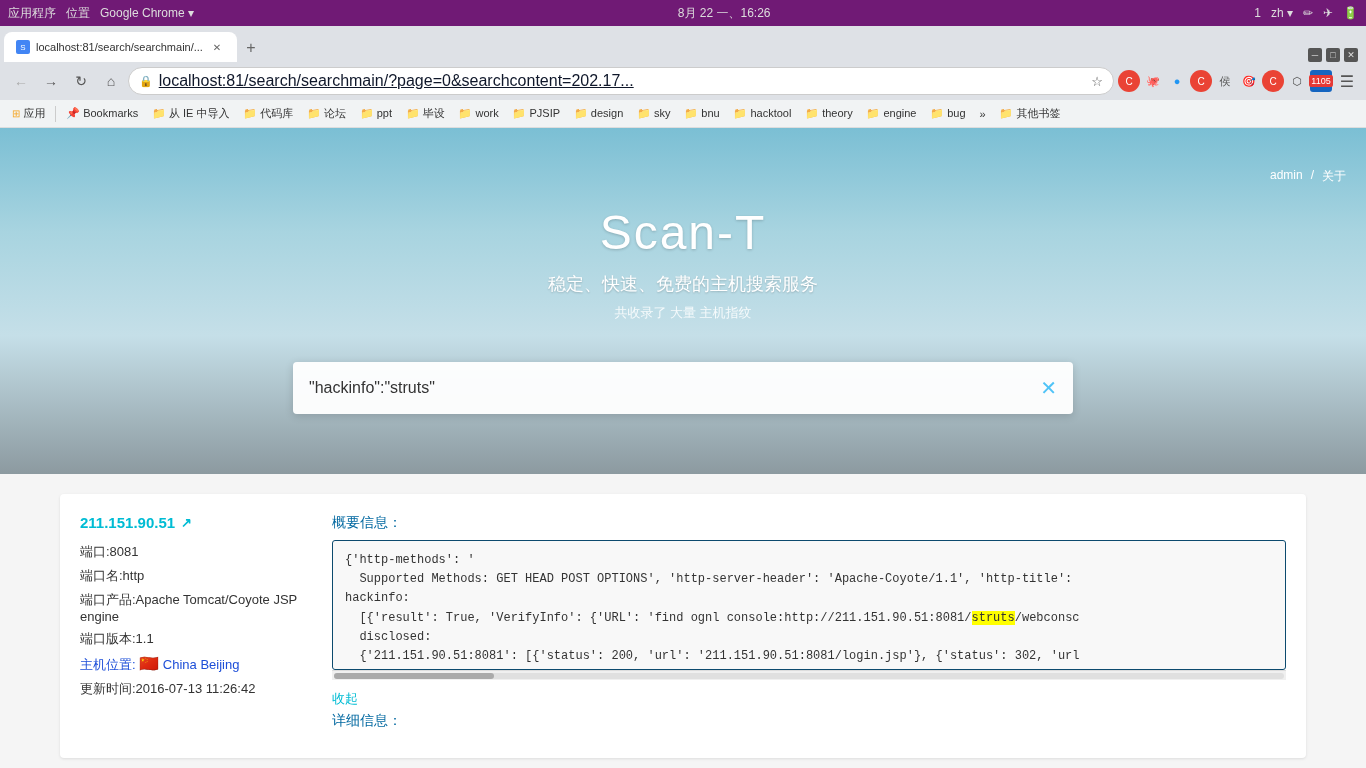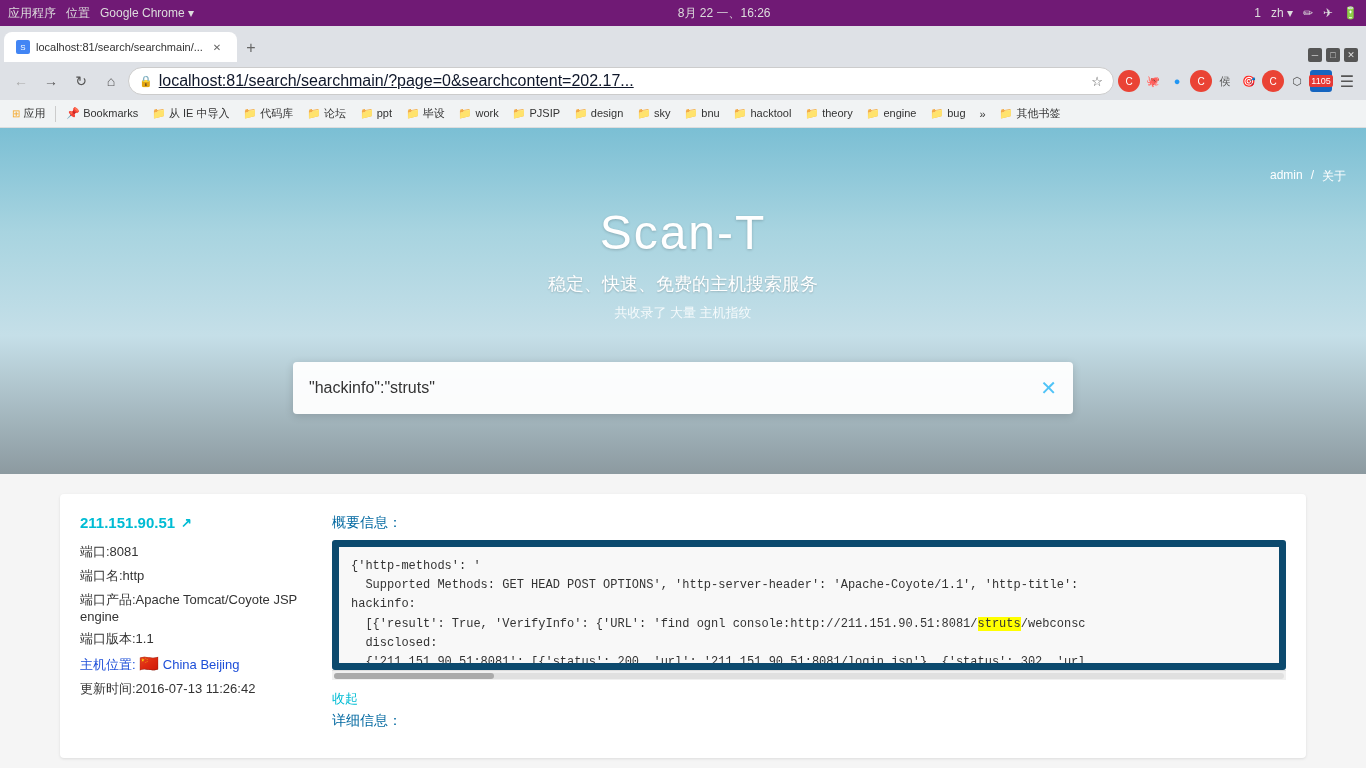--- a/index.html
+++ b/index.html
@@ -216,21 +216,21 @@
       color: #00bcd4;
       font-size: 13px;
     }
     .result-meta { font-size: 13px; color: #333; margin-bottom: 6px; }
     .result-meta span { color: #1d4ed8; }
     .flag-emoji { font-size: 16px; }
     .result-right { flex: 1; }
     .result-section-title { font-size: 14px; color: #0369a1; margin-bottom: 8px; }
     .result-code-block {
       background: #f8f8f8;
-      border: 7px solid #0c4a6e;
+      border: 1px solid #0c4a6e;
       border-radius: 3px;
       padding: 10px 12px;
       font-size: 12px;
       font-family: 'Courier New', monospace;
       color: #333;
       line-height: 1.6;
       overflow: hidden;
       max-height: 130px;
       position: relative;
     }

